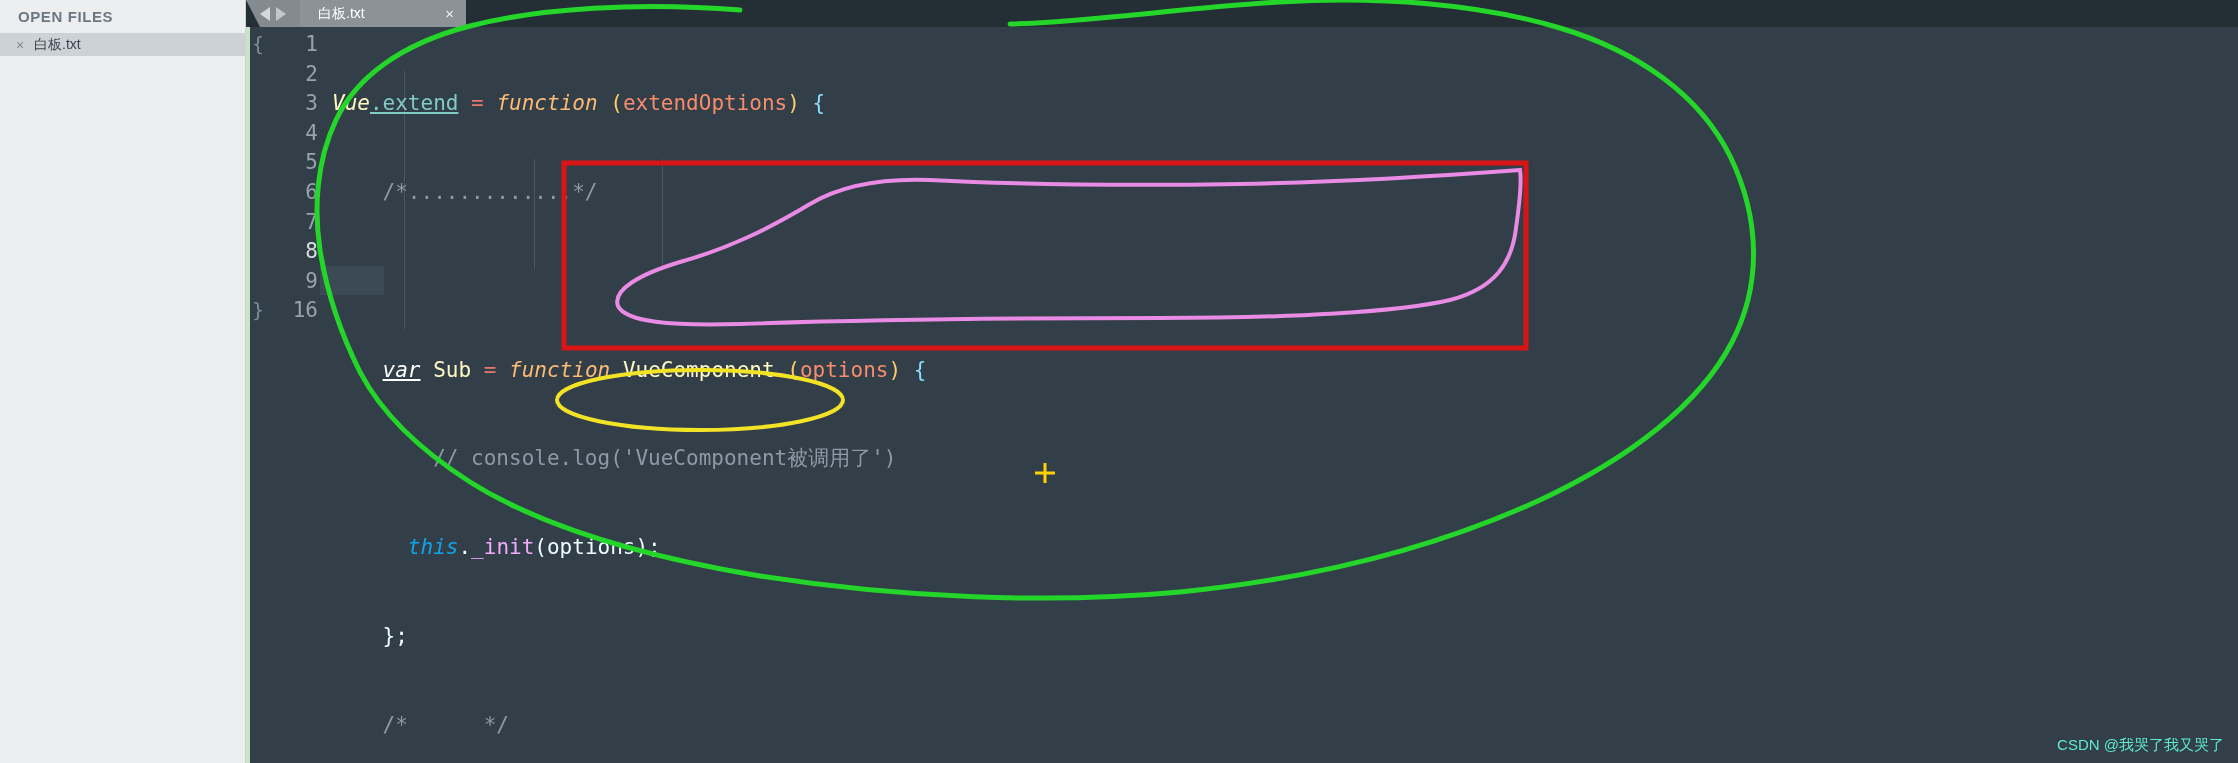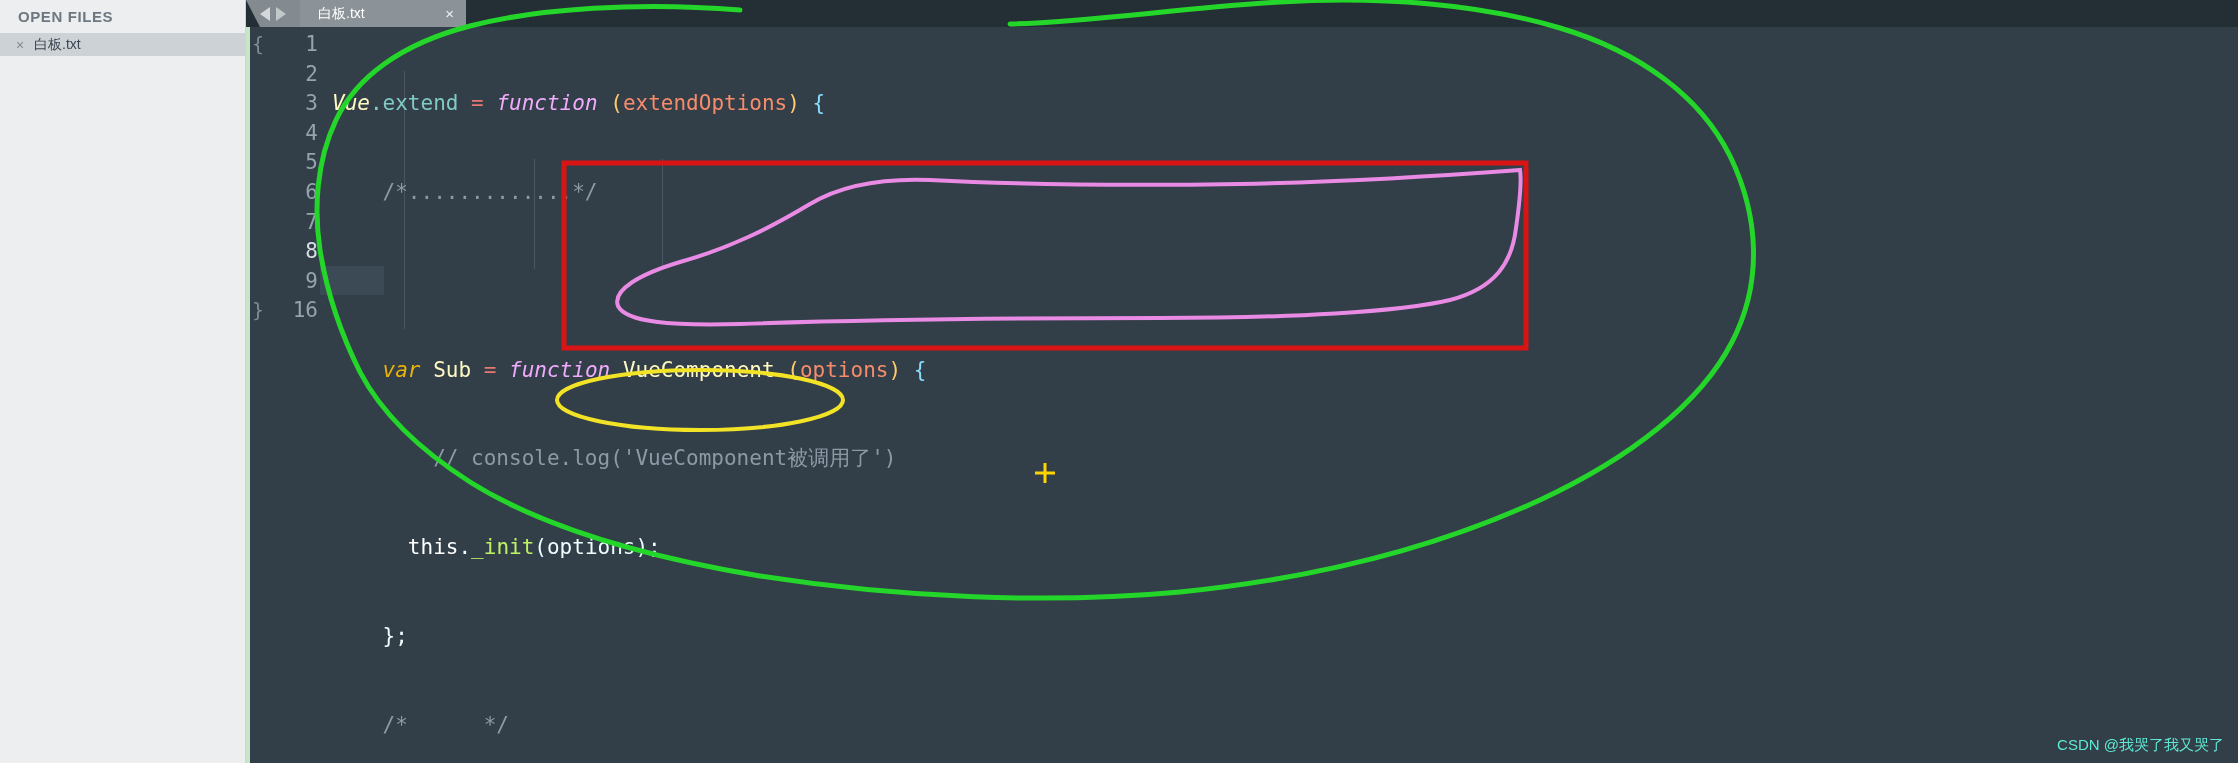--- a/index.html
+++ b/index.html
@@ -162,31 +162,31 @@
     background: #3c4a55;
   }
   
   .indent-guide {
     position: absolute;
     width: 1px;
     background: #4a5761;
   }
 
   
-  .t-var     { color: #eab308; font-style: italic; }
-  .t-fn      { color: #f0abfc; font-style: italic; }
+  .t-var     { color: #ffffff; font-style: italic; text-decoration: underline; }
+  .t-fn      { color: #fdba74; font-style: italic; }
   .t-ident   { color: #fef9c3; font-style: italic; }
-  .t-prop    { color: #80cbc4; }
+  .t-prop    { color: #80cbc4; text-decoration: underline; }
   .t-op      { color: #e8786f; }
   .t-paren   { color: #ffcb6b; }
   .t-param   { color: #f78c6c; }
   .t-brace   { color: #89ddff; }
   .t-comment { color: #8d9aa5; }
-  .t-this    { color: #ffffff; }
-  .t-method  { color: #bef264; }
+  .t-this    { color: #0ea5e9; font-style: italic; }
+  .t-method  { color: #f0abfc; }
   .t-plain   { color: #eeffff; }
   .t-class   { color: #fef9c3; }
 
   
   #annotations {
     position: absolute;
     inset: 0;
     pointer-events: none;
   }
 

